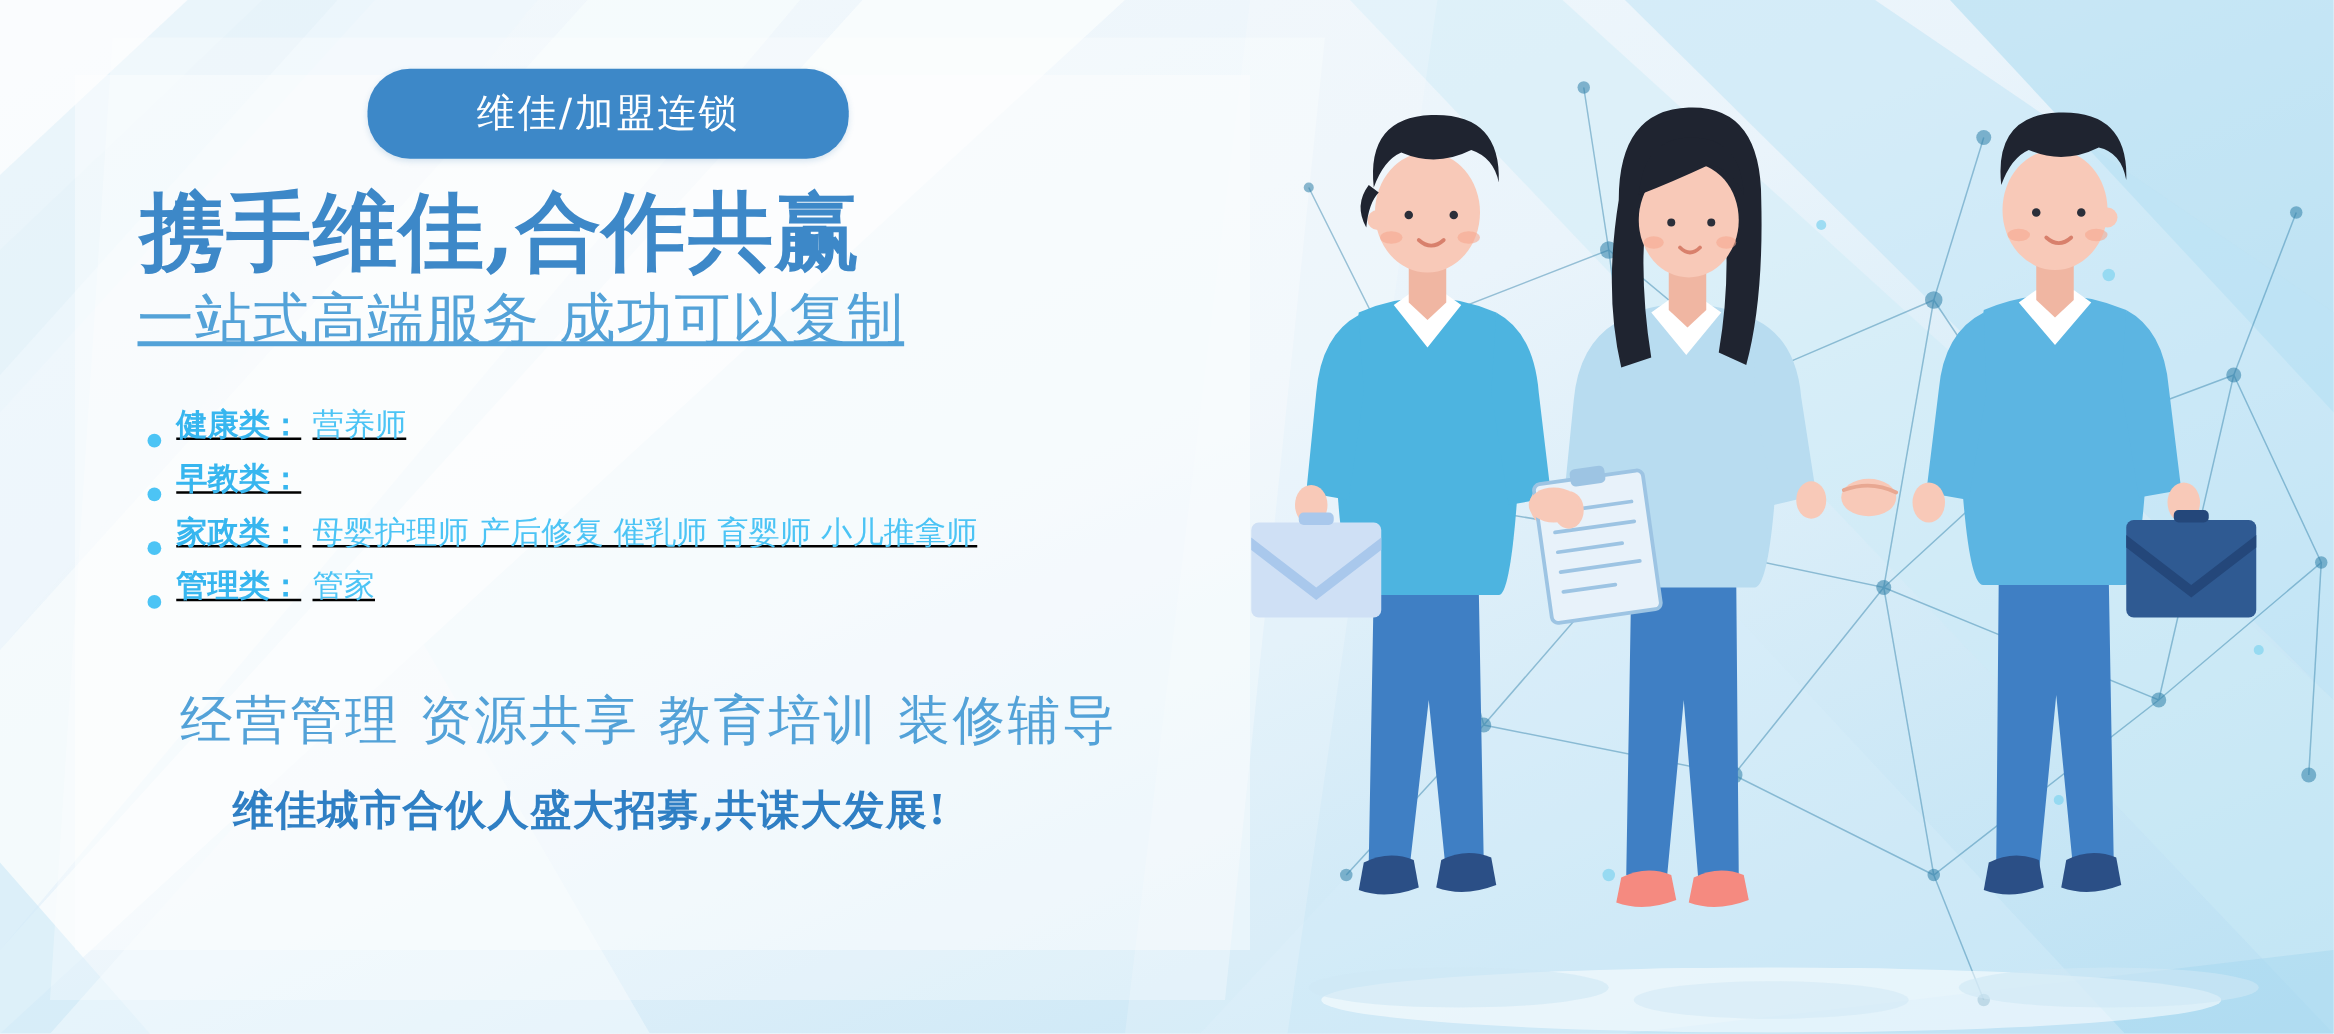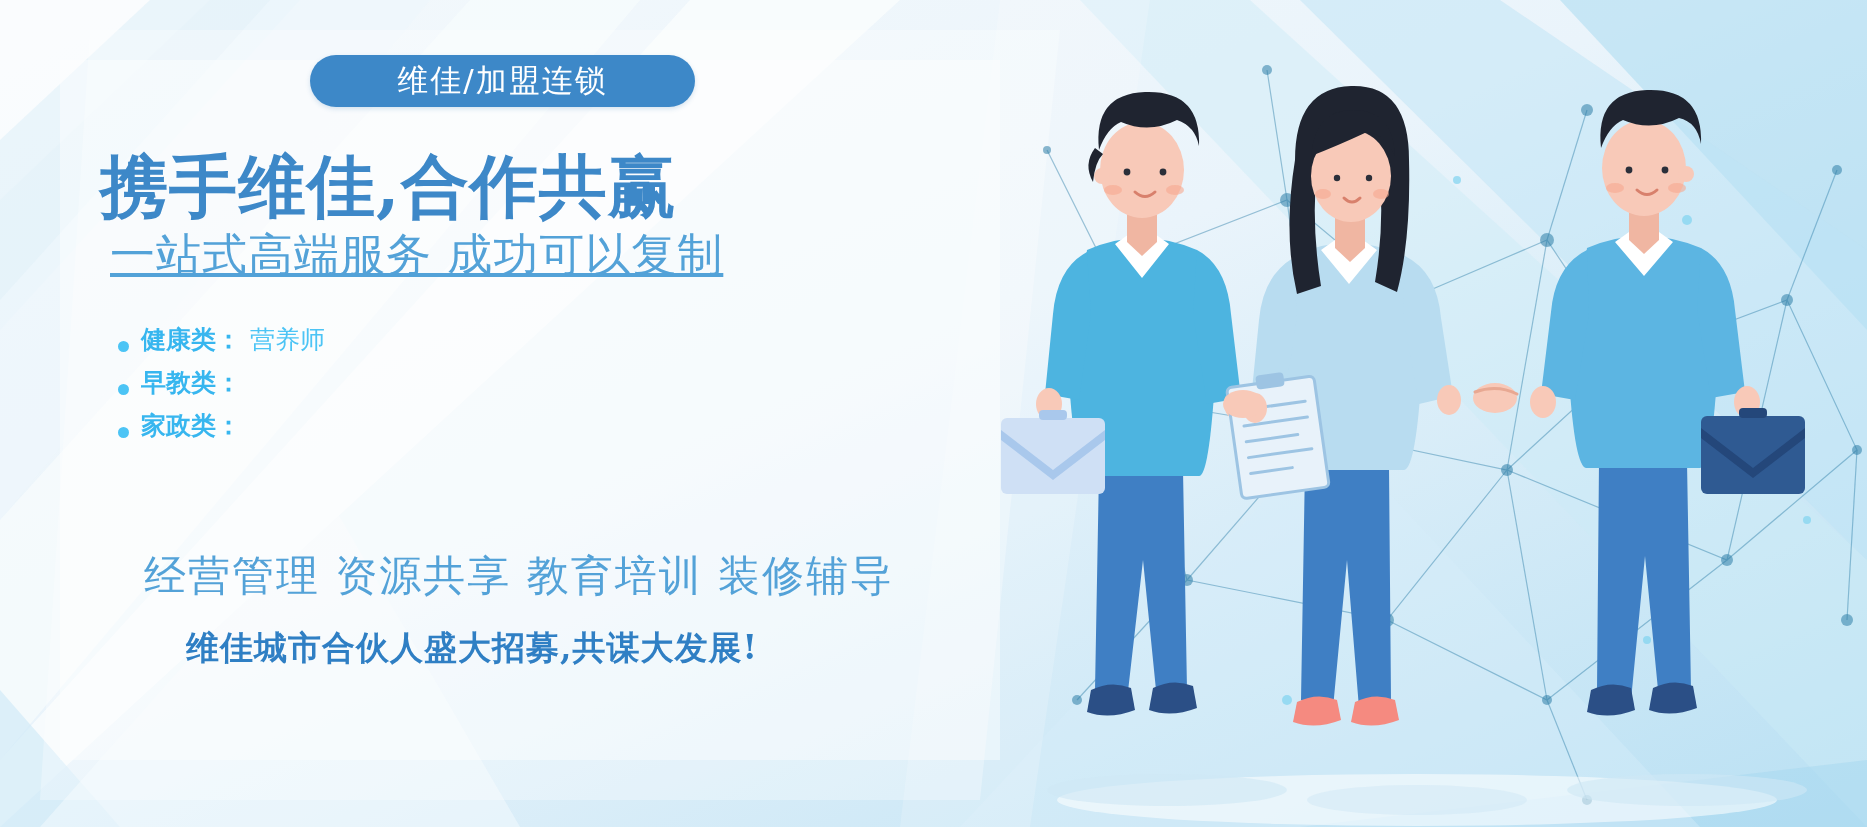--- a/index.html
+++ b/index.html
@@ -24,35 +24,35 @@
   .illus svg { width: 100%; height: 100%; display: block; }
 
   
   .content {
     position: absolute; left: 0; top: 0; width: 980px; height: 827px;
     padding: 0; z-index: 5;
   }
 
   
   .badge {
-    position: absolute; left: 310px; top: 55px;
-    width: 385px; height: 52px;
+    position: absolute; left: 294px; top: 55px;
+    width: 385px; height: 72px;
     border-radius: 34px;
     background: #3d88c8;
     display: flex; align-items: center; justify-content: center;
     color: #ffffff;
     font-size: 31px;
     letter-spacing: 2px;
     font-family: "DejaVu Sans", "Liberation Sans", sans-serif;
     box-shadow: 0 2px 5px rgba(40,110,170,.18);
   }
 
   
   .headline {
-    position: absolute; left: 100px; top: 152px;
+    position: absolute; left: 112px; top: 152px;
     font-family: "DejaVu Serif", "Liberation Serif", serif;
     font-weight: bold;
     font-size: 68px;
     line-height: 1;
     color: #3d88c8;
     letter-spacing: 1px;
     white-space: nowrap;
   }
   .subhead {
     position: absolute; left: 110px; top: 232px;
@@ -60,23 +60,24 @@
     line-height: 1;
     color: #53a2d8;
     letter-spacing: 1px;
     white-space: nowrap;
     text-decoration: underline;
   }
 
   
   .catlist { position: absolute; left: 118px; top: 322px; width: 820px; }
   .catrow {
-    display: flex; align-items: center;
+    display: flex; align-items: flex-end;
     margin-bottom: 7px;
     line-height: 36px;
+    text-decoration: underline;
   }
   .dot {
     width: 11px; height: 11px; border-radius: 50%;
     background: #4cc4f5; flex: 0 0 auto;
     margin-top: 13px; margin-right: 12px;
   }
   .catlabel {
     font-weight: bold;
     font-size: 25px;
     color: #37b6ef;
@@ -358,23 +359,29 @@
 
       <div class="catrow">
         <span class="dot"></span>
         <span class="catlabel">早教类：</span>
       </div>
 
       <div class="catrow">
         <span class="dot"></span>
         <span class="catlabel">家政类：</span>
         <span class="catvals">
+          <span>母婴护理师 产后修复 催乳师 育婴师 小儿推拿师</span>
         </span>
       </div>
 
+      <div class="catrow">
+        <span class="dot"></span>
+        <span class="catlabel">管理类：</span>
+        <span class="catvals">管家</span>
+      </div>
 
     </div>
 
     <div class="services">经营管理 资源共享 教育培训 装修辅导</div>
 
     <div class="tagline">维佳城市合伙人盛大招募,共谋大发展!</div>
 
   </div>
 </div>
 

